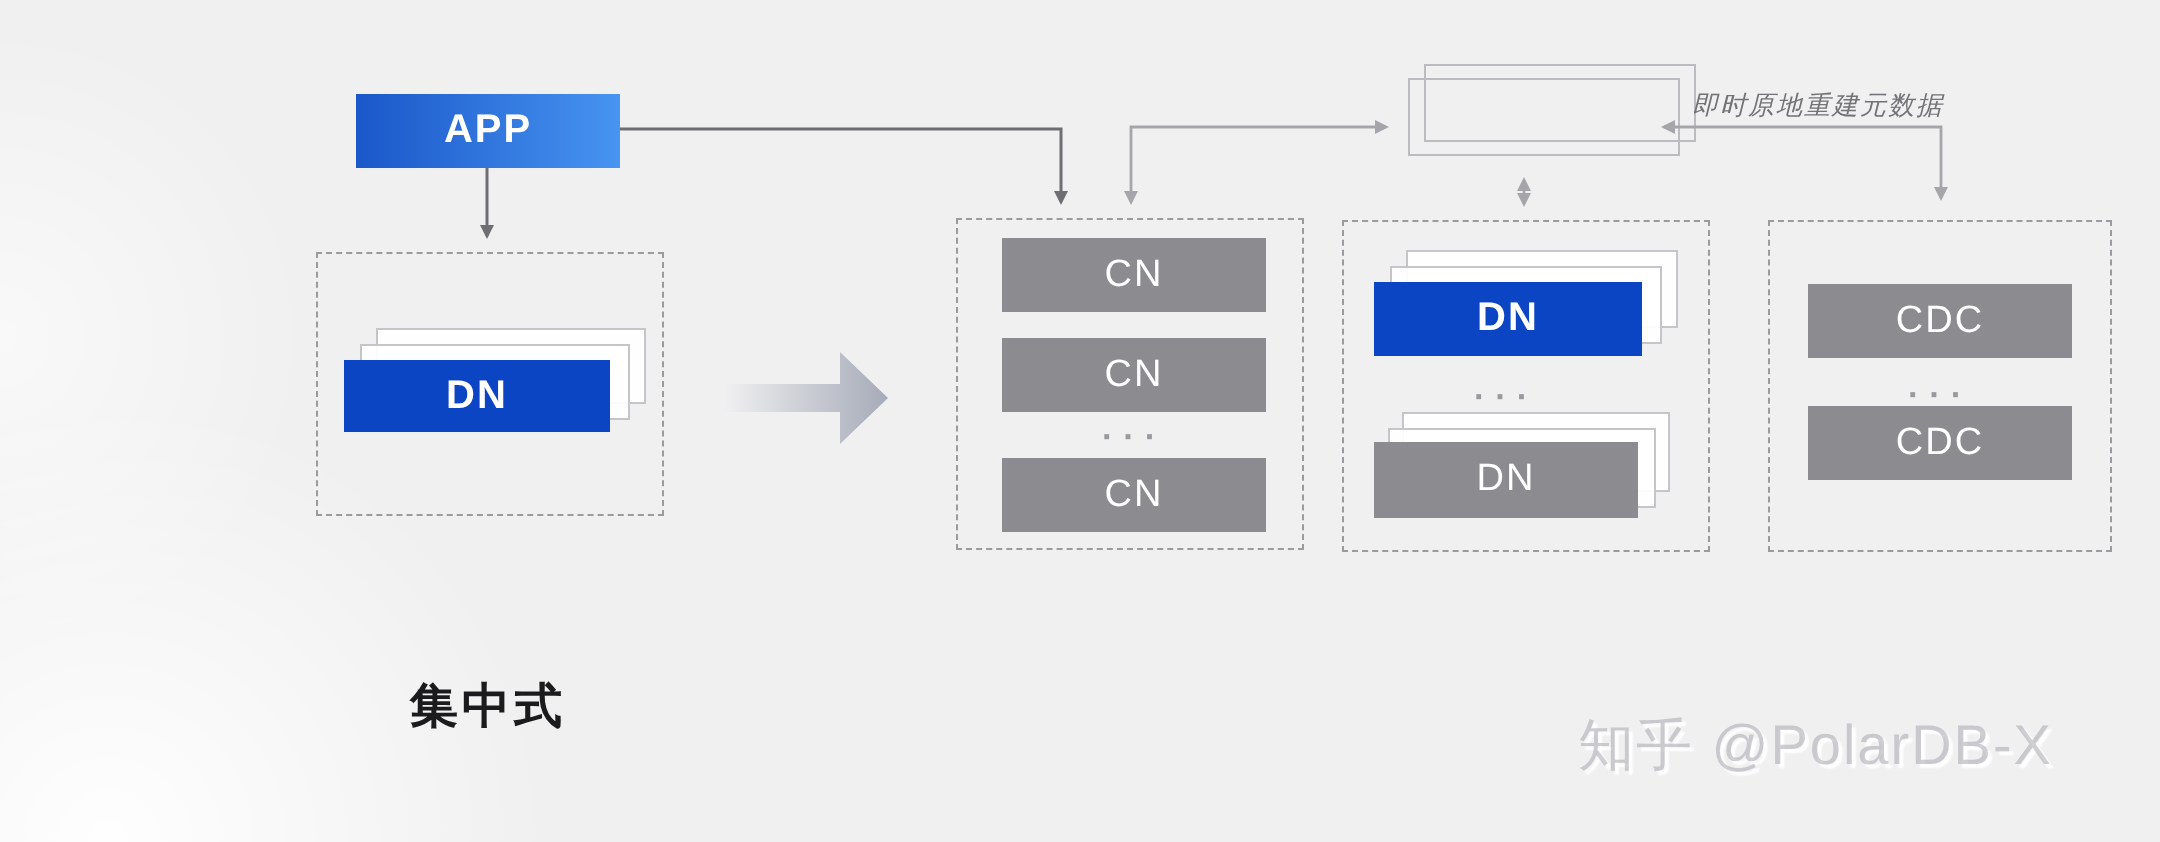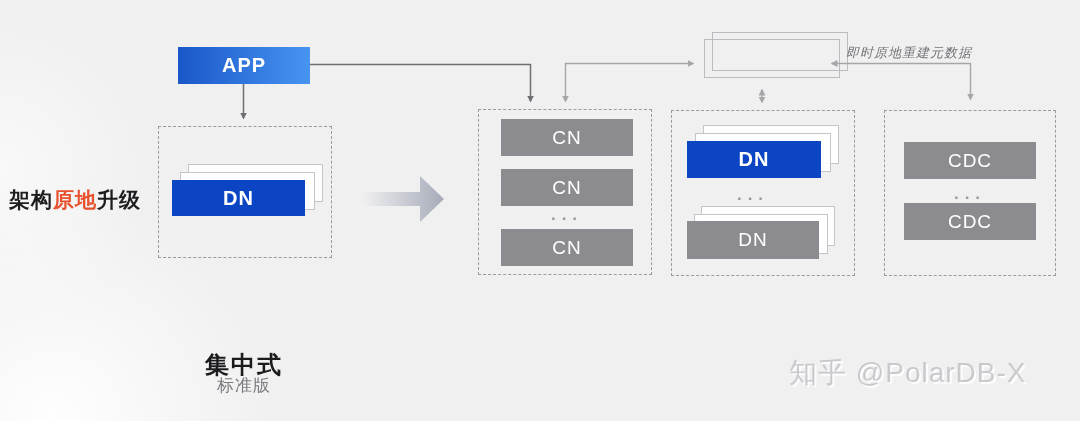--- a/index.html
+++ b/index.html
@@ -65,21 +65,21 @@
   }
 
   .group-title {
     position:absolute; text-align:center; font-size:24px; font-weight:700; color:#1b1b1d;
     letter-spacing:2px;
   }
   .group-subtitle {
     position:absolute; text-align:center; font-size:17px; font-weight:400; color:#7c7c80;
     letter-spacing:1px;
   }
-  .title-centralized    { left:158px; width:172px; top:349px; }
+  .title-centralized    { left:158px; width:172px; top:337px; }
   .subtitle-centralized { left:158px; width:172px; top:374px; }
   .title-distributed    { left:687px; width:172px; top:339px; }
   .subtitle-distributed { left:691px; width:172px; top:374px; }
 
   .watermark {
     position:absolute; left:789px; top:354px; font-size:28px; font-weight:400;
     color:rgba(168,168,174,.55);
     text-shadow:2px 2px 1px rgba(255,255,255,.95);
     white-space:nowrap; letter-spacing:1px;
   }
@@ -159,25 +159,21 @@
   </div>
 
   <div class="box gray box-cdc-1">
     <span>CDC</span>
   </div>
   <div class="dots dots-cdc">···</div>
   <div class="box gray box-cdc-2">
     <span>CDC</span>
   </div>
 
-  <div class="caption-upgrade">
-    <span>架构</span><span class="hl">原地</span><span>升级</span>
-  </div>
 
   <div class="gms-note">即时原地重建元数据</div>
 
   <div class="group-title title-centralized">集中式</div>
-  <div class="group-subtitle subtitle-centralized">标准版</div>
 
 
   <div class="watermark">知乎 @PolarDB-X</div>
 
 </div>
 
 </body></html>

